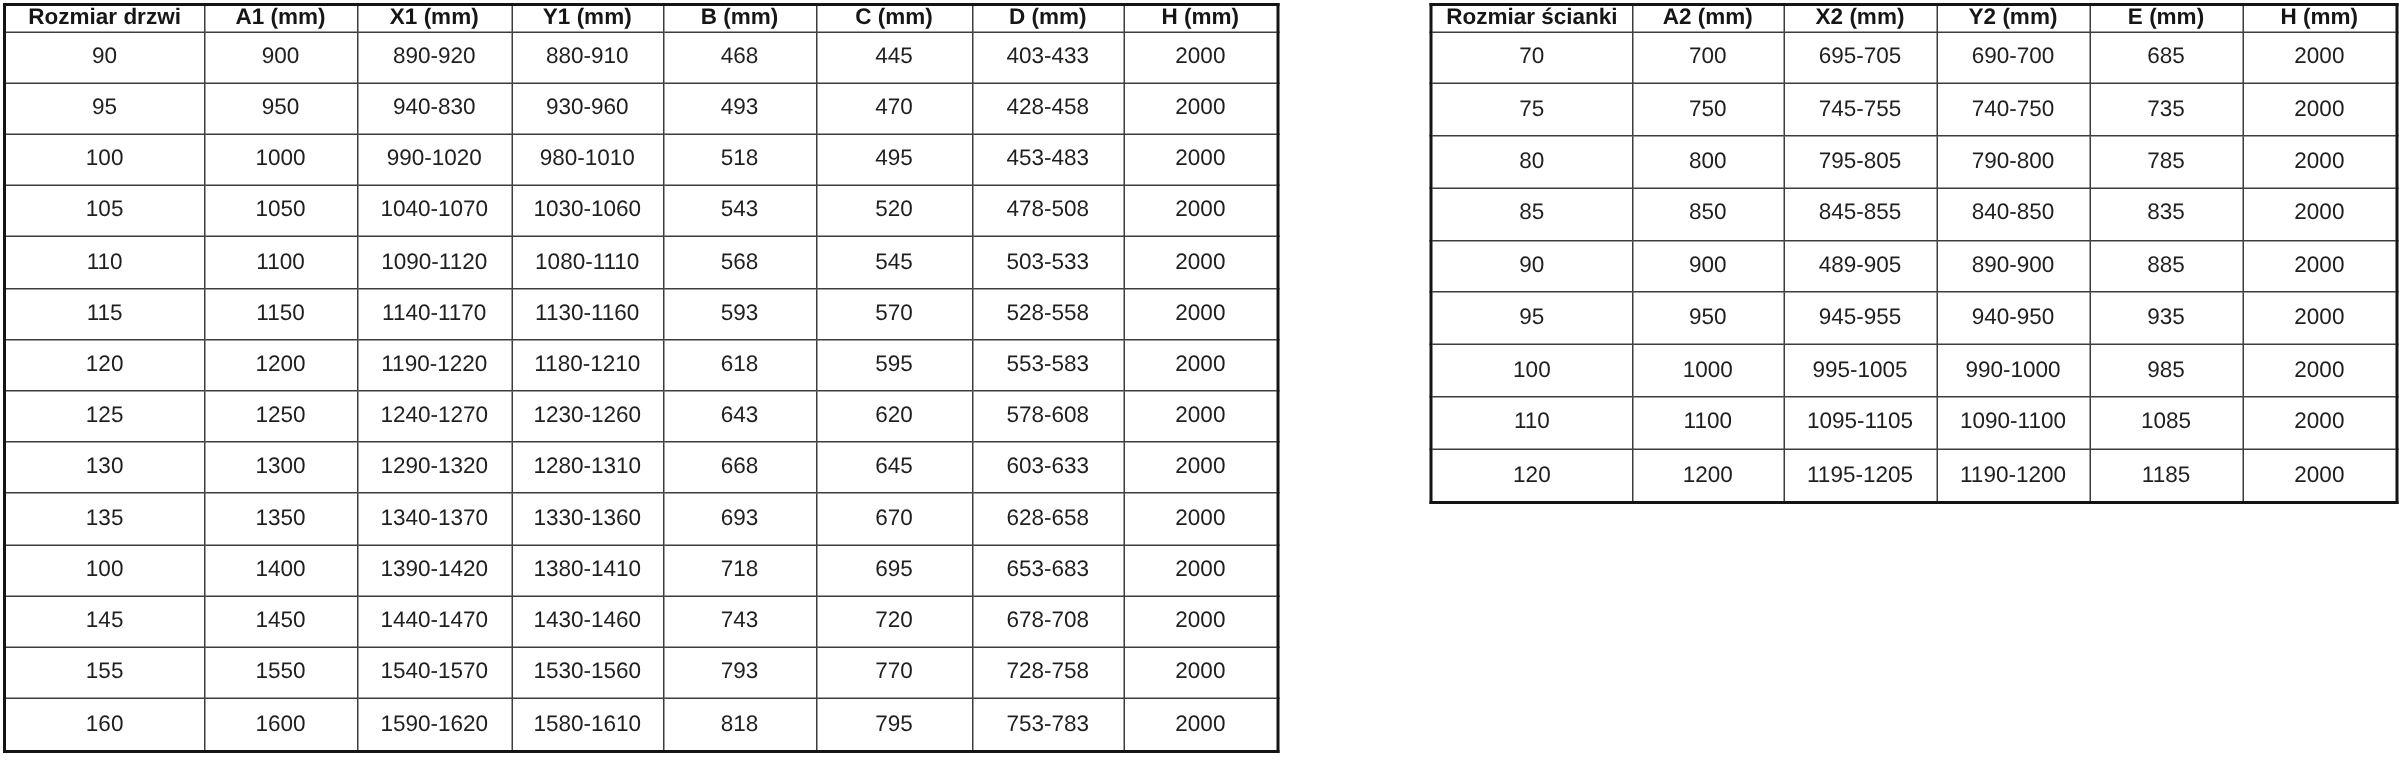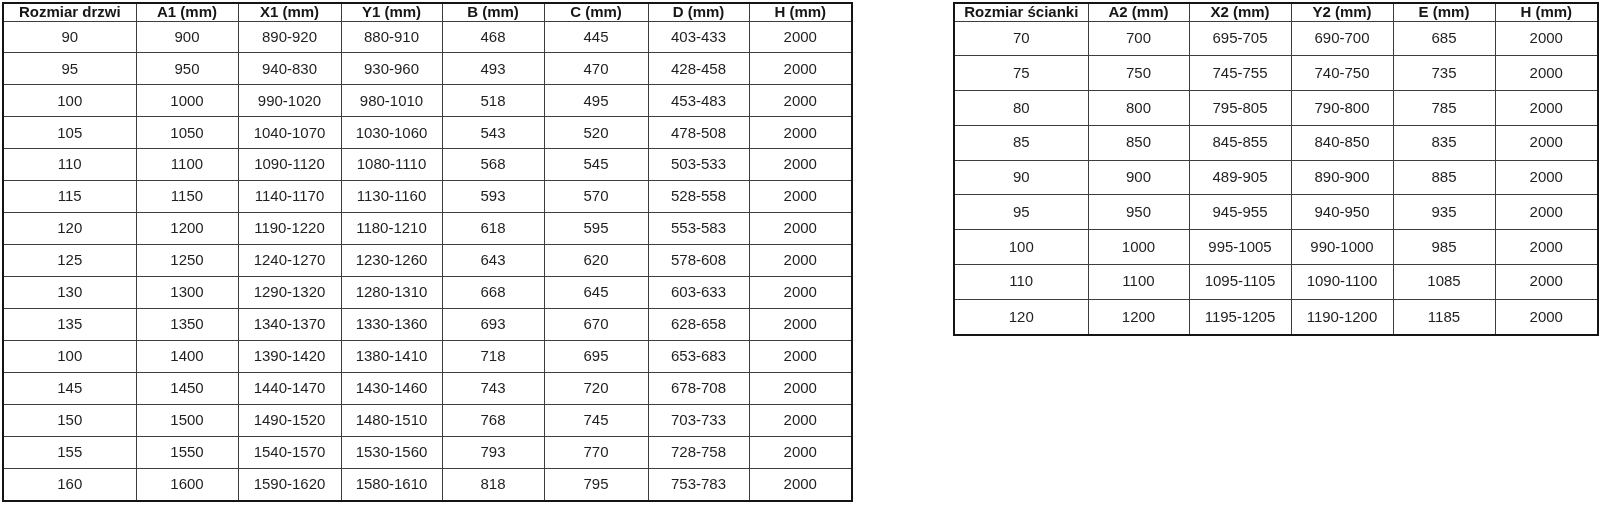--- a/index.html
+++ b/index.html
@@ -194,30 +194,20 @@
         <td>145</td>
         <td>1450</td>
         <td>1440-1470</td>
         <td>1430-1460</td>
         <td>743</td>
         <td>720</td>
         <td>678-708</td>
         <td>2000</td>
       </tr>
       <tr>
-        <td>150</td>
-        <td>1500</td>
-        <td>1490-1520</td>
-        <td>1480-1510</td>
-        <td>768</td>
-        <td>745</td>
-        <td>703-733</td>
-        <td>2000</td>
-      </tr>
-      <tr>
         <td>155</td>
         <td>1550</td>
         <td>1540-1570</td>
         <td>1530-1560</td>
         <td>793</td>
         <td>770</td>
         <td>728-758</td>
         <td>2000</td>
       </tr>
       <tr>

